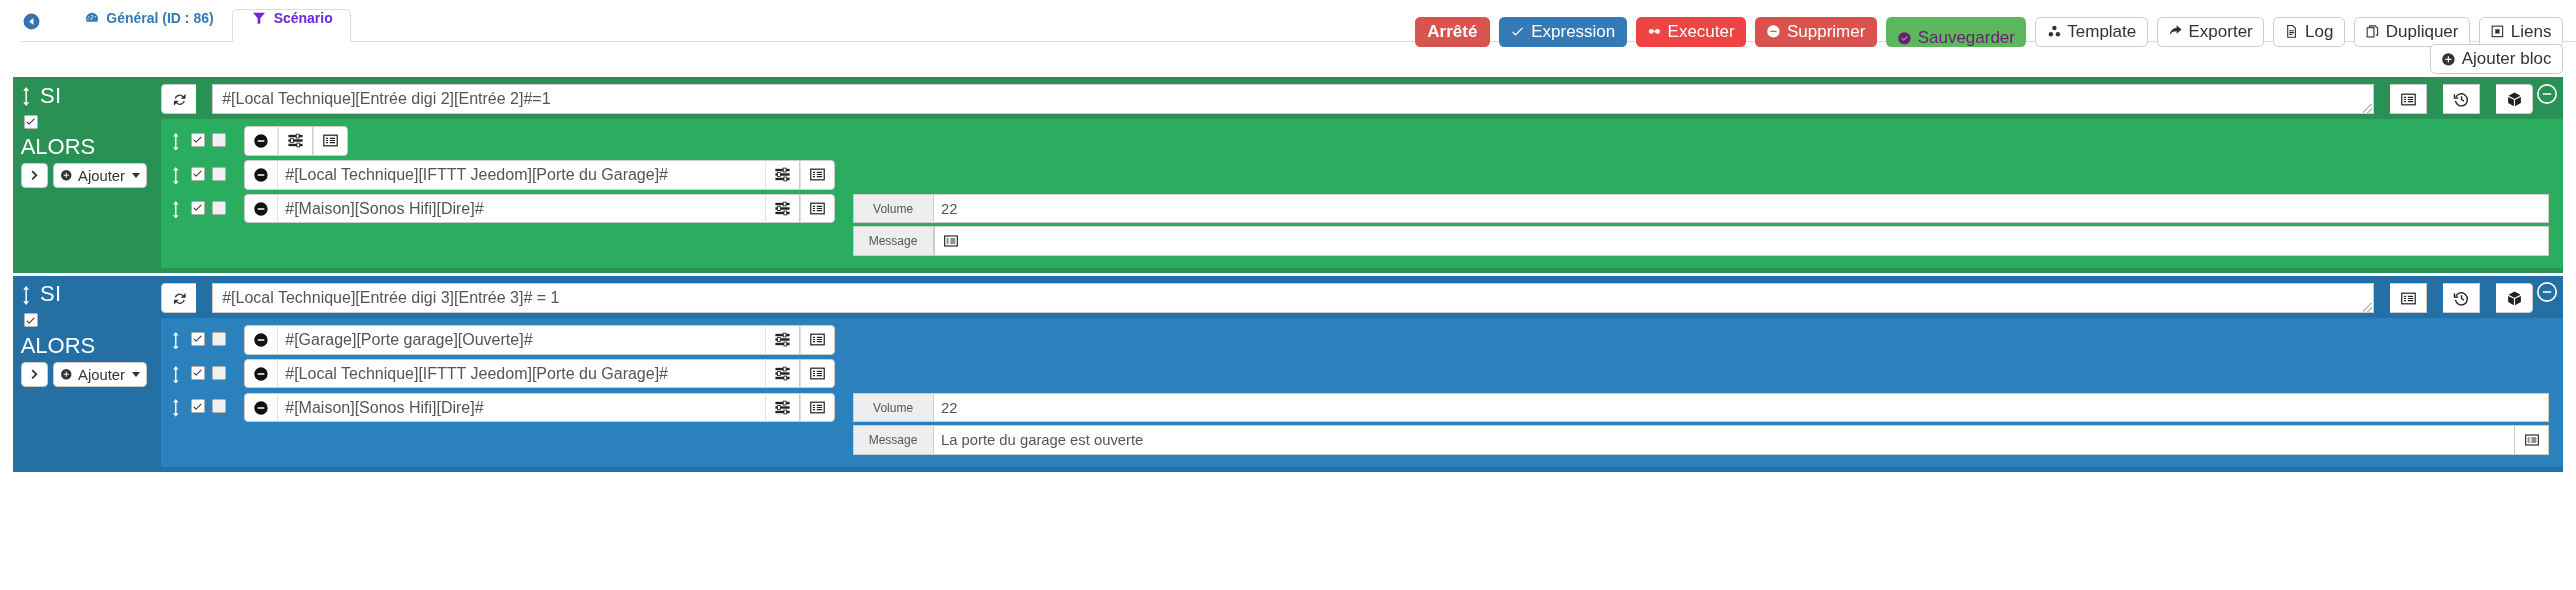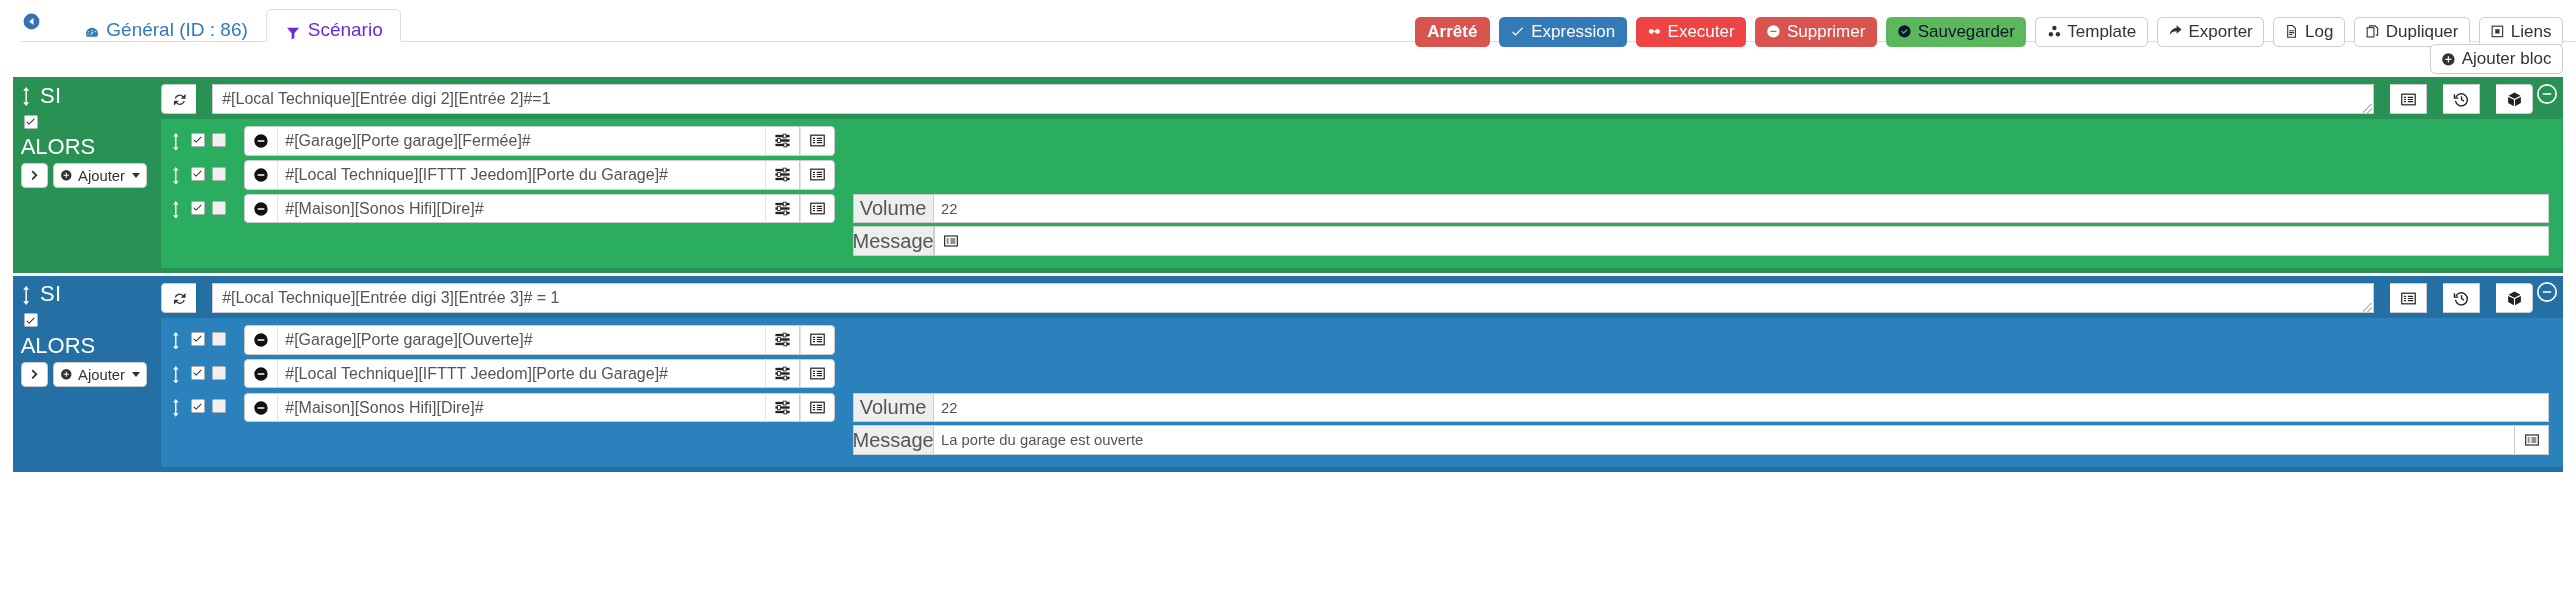--- a/index.html
+++ b/index.html
@@ -17,26 +17,27 @@
   .back-btn {
     position:absolute; left:20.7px; top:10.3px;
     width:22px; height:22px; color:#3572b0;
     display:flex; align-items:center; justify-content:center;
   }
   .back-btn svg { width:19px; height:19px; }
 
   .tabs { position:absolute; left:65px; top:0; display:flex; align-items:flex-end; height:42px; }
   .tab {
     height:33px; padding:0 17.7px;
-    display:flex; align-items:flex-end; gap:6.6px;
-    font-size:19px; color:#337ab7;
+    display:flex; align-items:flex-start; gap:6.6px;
+    font-size:14px; color:#337ab7;
     border:0.7px solid transparent;
     border-radius:5.2px 5.2px 0 0;
     background:transparent;
     white-space:nowrap;
+    font-weight:bold;
   }
   .tab.active {
     background:#fff; color:#6d28d9;
     border-color:#ddd; border-bottom-color:#fff;
     position:relative; z-index:3;
   }
   .tab .ic { display:inline-flex; align-items:center; }
   .tab .ic svg { width:16px; height:16px; }
   .tabs-underline {
     position:absolute; left:20.7px; right:0; top:41px;
@@ -52,21 +53,21 @@
     display:inline-flex; align-items:center; gap:5.9px;
     border-radius:5.2px; font-size:17px;
     border:0.7px solid transparent; white-space:nowrap;
     line-height:1;
   }
   .btn svg { width:14.8px; height:14.8px; flex:none; }
   .btn-status { background:#d9534f; color:#fff; font-weight:bold; padding:0 11.8px; }
   .btn-blue   { background:#337ab7; color:#fff; }
   .btn-orange { background:#ef4444; color:#fff; }
   .btn-red    { background:#d9534f; color:#fff; }
-  .btn-green  { background:#5cb85c; color:#0f172a; }
+  .btn-green  { background:#5cb85c; color:#701a75;align-items:flex-end; }
   .btn-white  { background:#fff; color:#333; border-color:#ccc; }
 
   
   .addblock-row { height:35px; position:relative; }
   .addblock-row .btn { position:absolute; right:13.3px; top:2.2px; }
 
   
   .blocks { padding:0 13.3px; }
   .block {
     position:relative;
@@ -192,21 +193,21 @@
   .params { margin-left:17.7px; flex:1; min-width:0; margin-right:13.3px; }
   .param-row {
     display:flex; align-items:stretch;
     background:#fff; border:0.7px solid #ccc;
     height:29.5px; margin-bottom:3px;
   }
   .param-label {
     width:80px; flex:none; background:#eee;
     border-right:0.7px solid #ccc;
     display:flex; align-items:center; justify-content:center;
-    font-size:20px; color:#555;
+    font-size:12px; color:#555;
   }
   .param-value {
     flex:1; min-width:0; display:flex; align-items:center;
     padding:0 7.4px; font-size:14.8px; color:#555;
   }
   .param-ic {
     width:34px; flex:none; border-left:0.7px solid #ccc;
     display:flex; align-items:center; justify-content:center;
   }
   .param-ic svg { width:16px; height:16px; color:#222; }
@@ -415,23 +416,20 @@
             </span>
             <span class="chk empty"></span>
           </div>
           <div class="act-body">
             <div class="act-fieldwrap">
               <div class="act-minus">
                 <svg viewBox="0 0 24 24" fill="currentColor">
                     <path d="M12 2a10 10 0 100 20 10 10 0 000-20zm5 11H7v-2h10v2z"></path>
                   </svg>
               </div>
-              <div class="act-input">
-                <span>#[Garage][Porte garage][Fermée]#</span>
-              </div>
               <div class="act-ic">
                 <svg viewBox="0 0 24 24" fill="currentColor">
                     <rect x="2" y="4" width="20" height="3.4"></rect>
                     <rect x="2" y="10.3" width="20" height="3.4"></rect>
                     <rect x="2" y="16.6" width="20" height="3.4"></rect>
                     <rect x="13" y="3" width="4" height="5.4" fill="#fff" stroke="#222" stroke-width="1.2"></rect>
                     <rect x="5" y="9.3" width="4" height="5.4" fill="#fff" stroke="#222" stroke-width="1.2"></rect>
                     <rect x="14" y="15.6" width="4" height="5.4" fill="#fff" stroke="#222" stroke-width="1.2"></rect>
                   </svg>
               </div>

